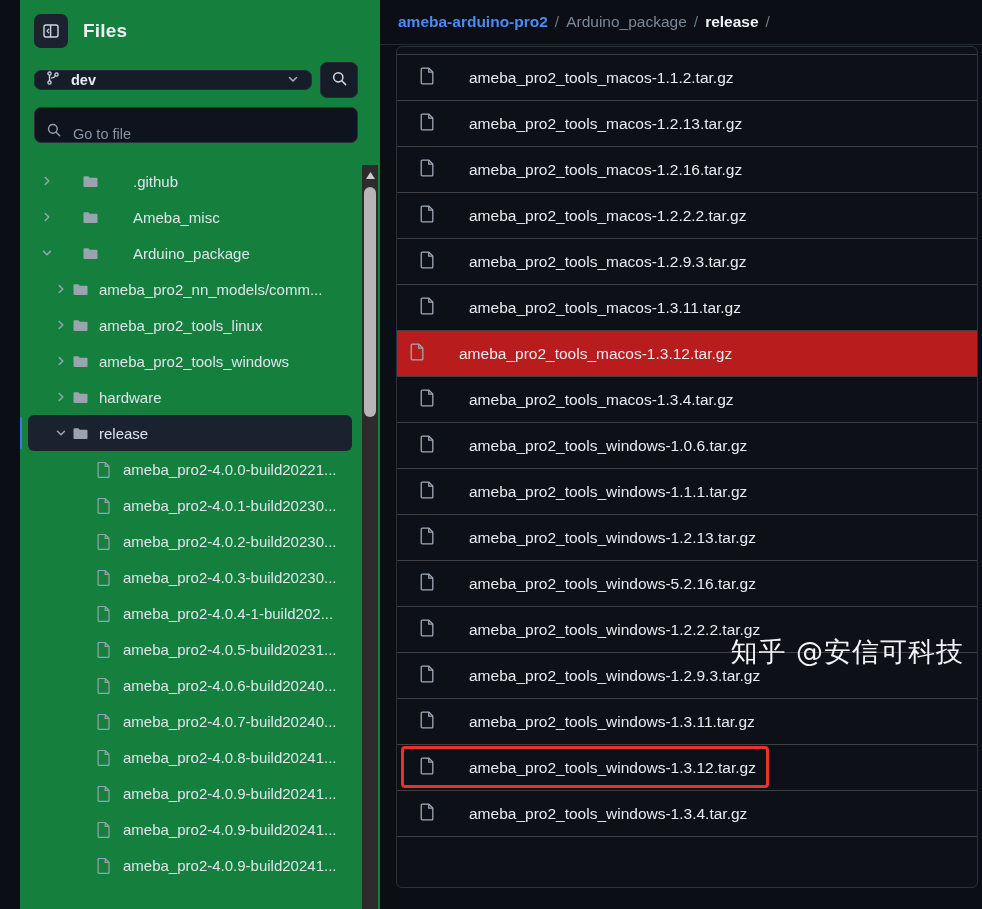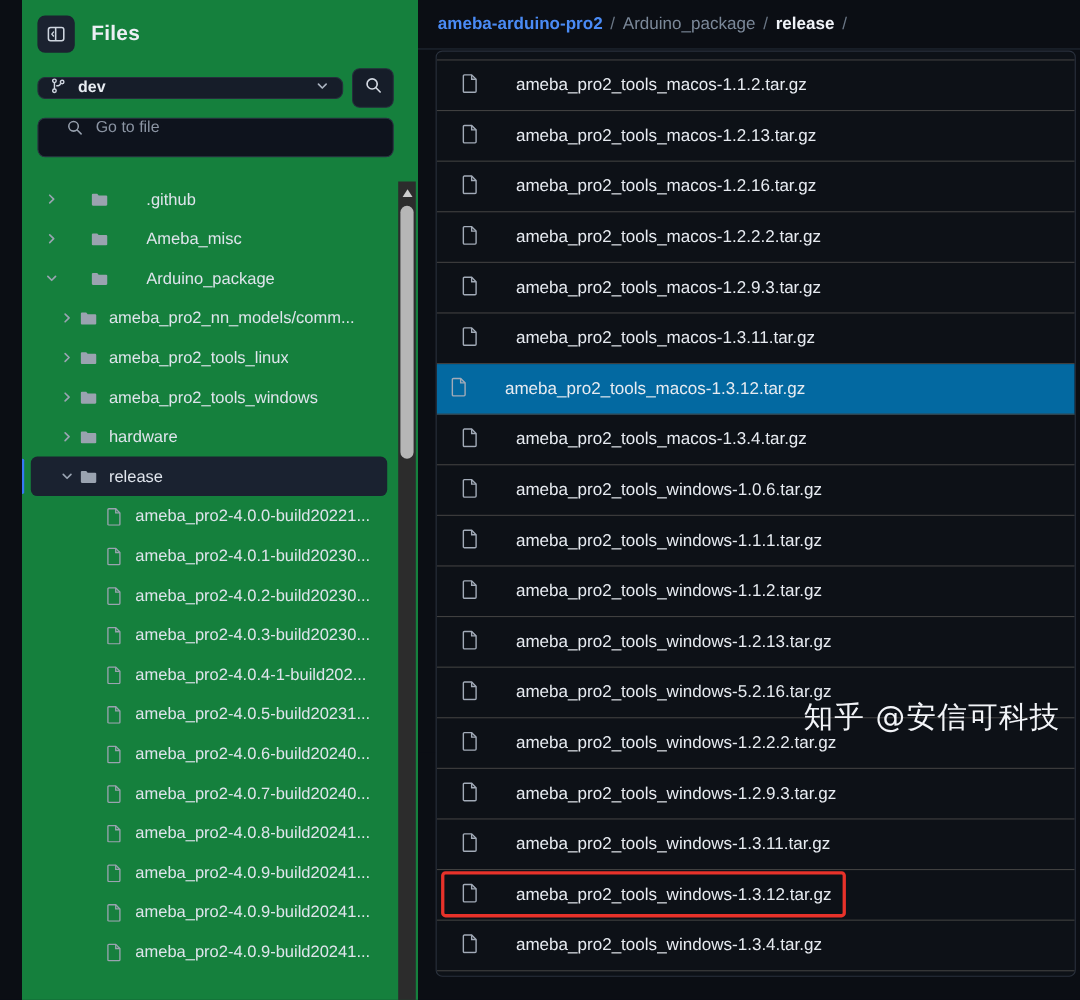--- a/index.html
+++ b/index.html
@@ -69,22 +69,22 @@
     border-radius: 7px;
     display: flex; align-items: center; justify-content: center;
     cursor: pointer;
   }
   .goto-box {
     margin: 9px 22px 0 14px;
     height: 36px;
     background: #0e131d;
     border: 1px solid #2a3241;
     border-radius: 7px;
-    display: flex; align-items: flex-start;
-    padding: 0 25px;
+    display: flex; align-items: flex-end;
+    padding: 0 11px;
     cursor: text;
   }
   .goto-input {
     background: transparent; border: none; outline: none;
     color: #aeb6c2; font-size: 14.5px;
     margin-left: 11px; width: 100%;
     font-family: "Liberation Sans", sans-serif;
   }
   .goto-input::placeholder { color: #8b94a3; }
 
@@ -175,21 +175,21 @@
   .file-row {
     display: flex; align-items: center;
     height: 46px;
     padding-left: 22px;
     border-bottom: 1px solid #404040;
     cursor: pointer;
     position: relative;
     gap: 16px;
   }
   .file-row.cut { height: 8px; }
-  .file-row.hl { background: #0369a1; padding-left: 12px; }
+  .file-row.hl { background: #b91c1c; padding-left: 12px; }
   .file-row .fname {
     color: #e7ebf1; font-size: 15.5px;
     margin-left: 17px;
     white-space: nowrap;
   }
   .redbox {
     position: absolute;
     left: 4px; top: 1px;
     width: 368px; height: 42px;
     border: 3px solid #e8322a;
@@ -580,27 +580,20 @@
               <path d="M3 1.5 h6.2 L13 5.3 V15.5 a.9 .9 0 0 1-.9 .9 H3 a.9 .9 0 0 1-.9-.9 V2.4 A.9 .9 0 0 1 3 1.5 Z" stroke="#a2abb8" stroke-width="1.2"></path>
               <path d="M9.2 1.6 V5.3 H12.9" stroke="#a2abb8" stroke-width="1.2" fill="none"></path>
             </svg></span>
           <span class="fname">ameba_pro2_tools_windows-1.1.1.tar.gz</span>
         </div>
         <div class="file-row">
           <span><svg width="17" height="19" viewBox="0 0 16 17" fill="none">
               <path d="M3 1.5 h6.2 L13 5.3 V15.5 a.9 .9 0 0 1-.9 .9 H3 a.9 .9 0 0 1-.9-.9 V2.4 A.9 .9 0 0 1 3 1.5 Z" stroke="#a2abb8" stroke-width="1.2"></path>
               <path d="M9.2 1.6 V5.3 H12.9" stroke="#a2abb8" stroke-width="1.2" fill="none"></path>
             </svg></span>
-          <span class="fname">ameba_pro2_tools_windows-1.1.2.tar.gz</span>
-        </div>
-        <div class="file-row">
-          <span><svg width="17" height="19" viewBox="0 0 16 17" fill="none">
-              <path d="M3 1.5 h6.2 L13 5.3 V15.5 a.9 .9 0 0 1-.9 .9 H3 a.9 .9 0 0 1-.9-.9 V2.4 A.9 .9 0 0 1 3 1.5 Z" stroke="#a2abb8" stroke-width="1.2"></path>
-              <path d="M9.2 1.6 V5.3 H12.9" stroke="#a2abb8" stroke-width="1.2" fill="none"></path>
-            </svg></span>
           <span class="fname">ameba_pro2_tools_windows-1.2.13.tar.gz</span>
         </div>
         <div class="file-row">
           <span><svg width="17" height="19" viewBox="0 0 16 17" fill="none">
               <path d="M3 1.5 h6.2 L13 5.3 V15.5 a.9 .9 0 0 1-.9 .9 H3 a.9 .9 0 0 1-.9-.9 V2.4 A.9 .9 0 0 1 3 1.5 Z" stroke="#a2abb8" stroke-width="1.2"></path>
               <path d="M9.2 1.6 V5.3 H12.9" stroke="#a2abb8" stroke-width="1.2" fill="none"></path>
             </svg></span>
           <span class="fname">ameba_pro2_tools_windows-5.2.16.tar.gz</span>
         </div>
         <div class="file-row">

